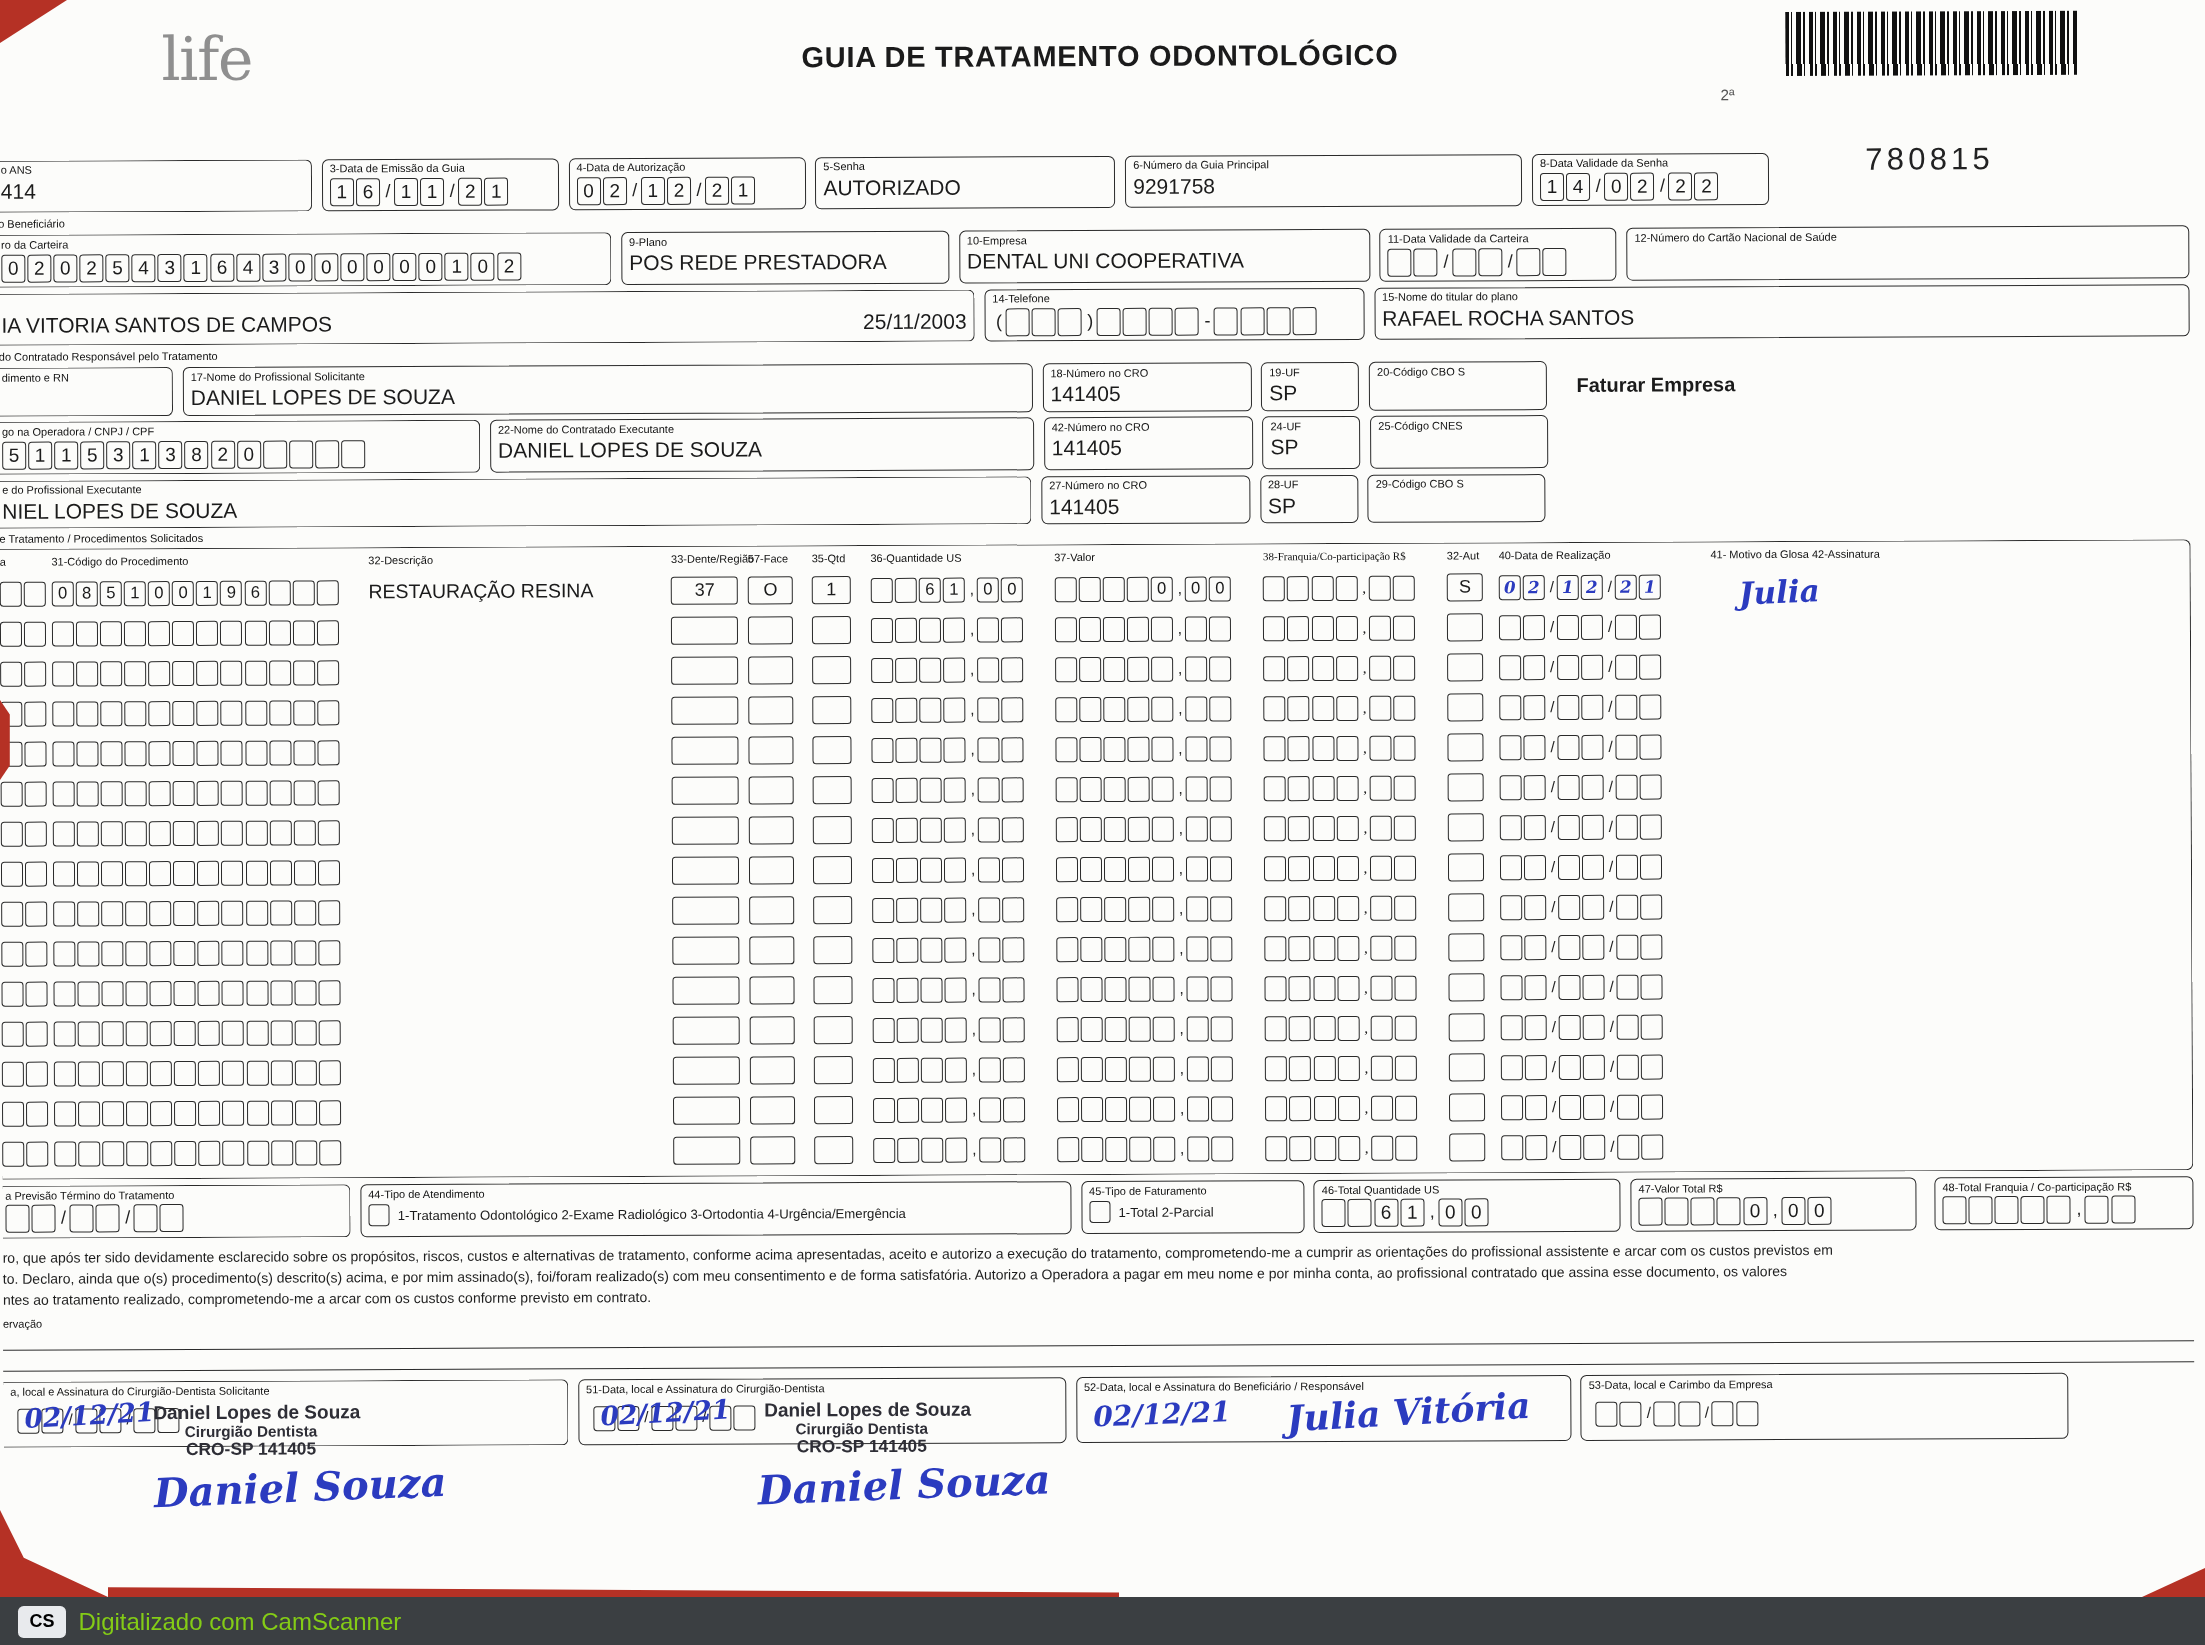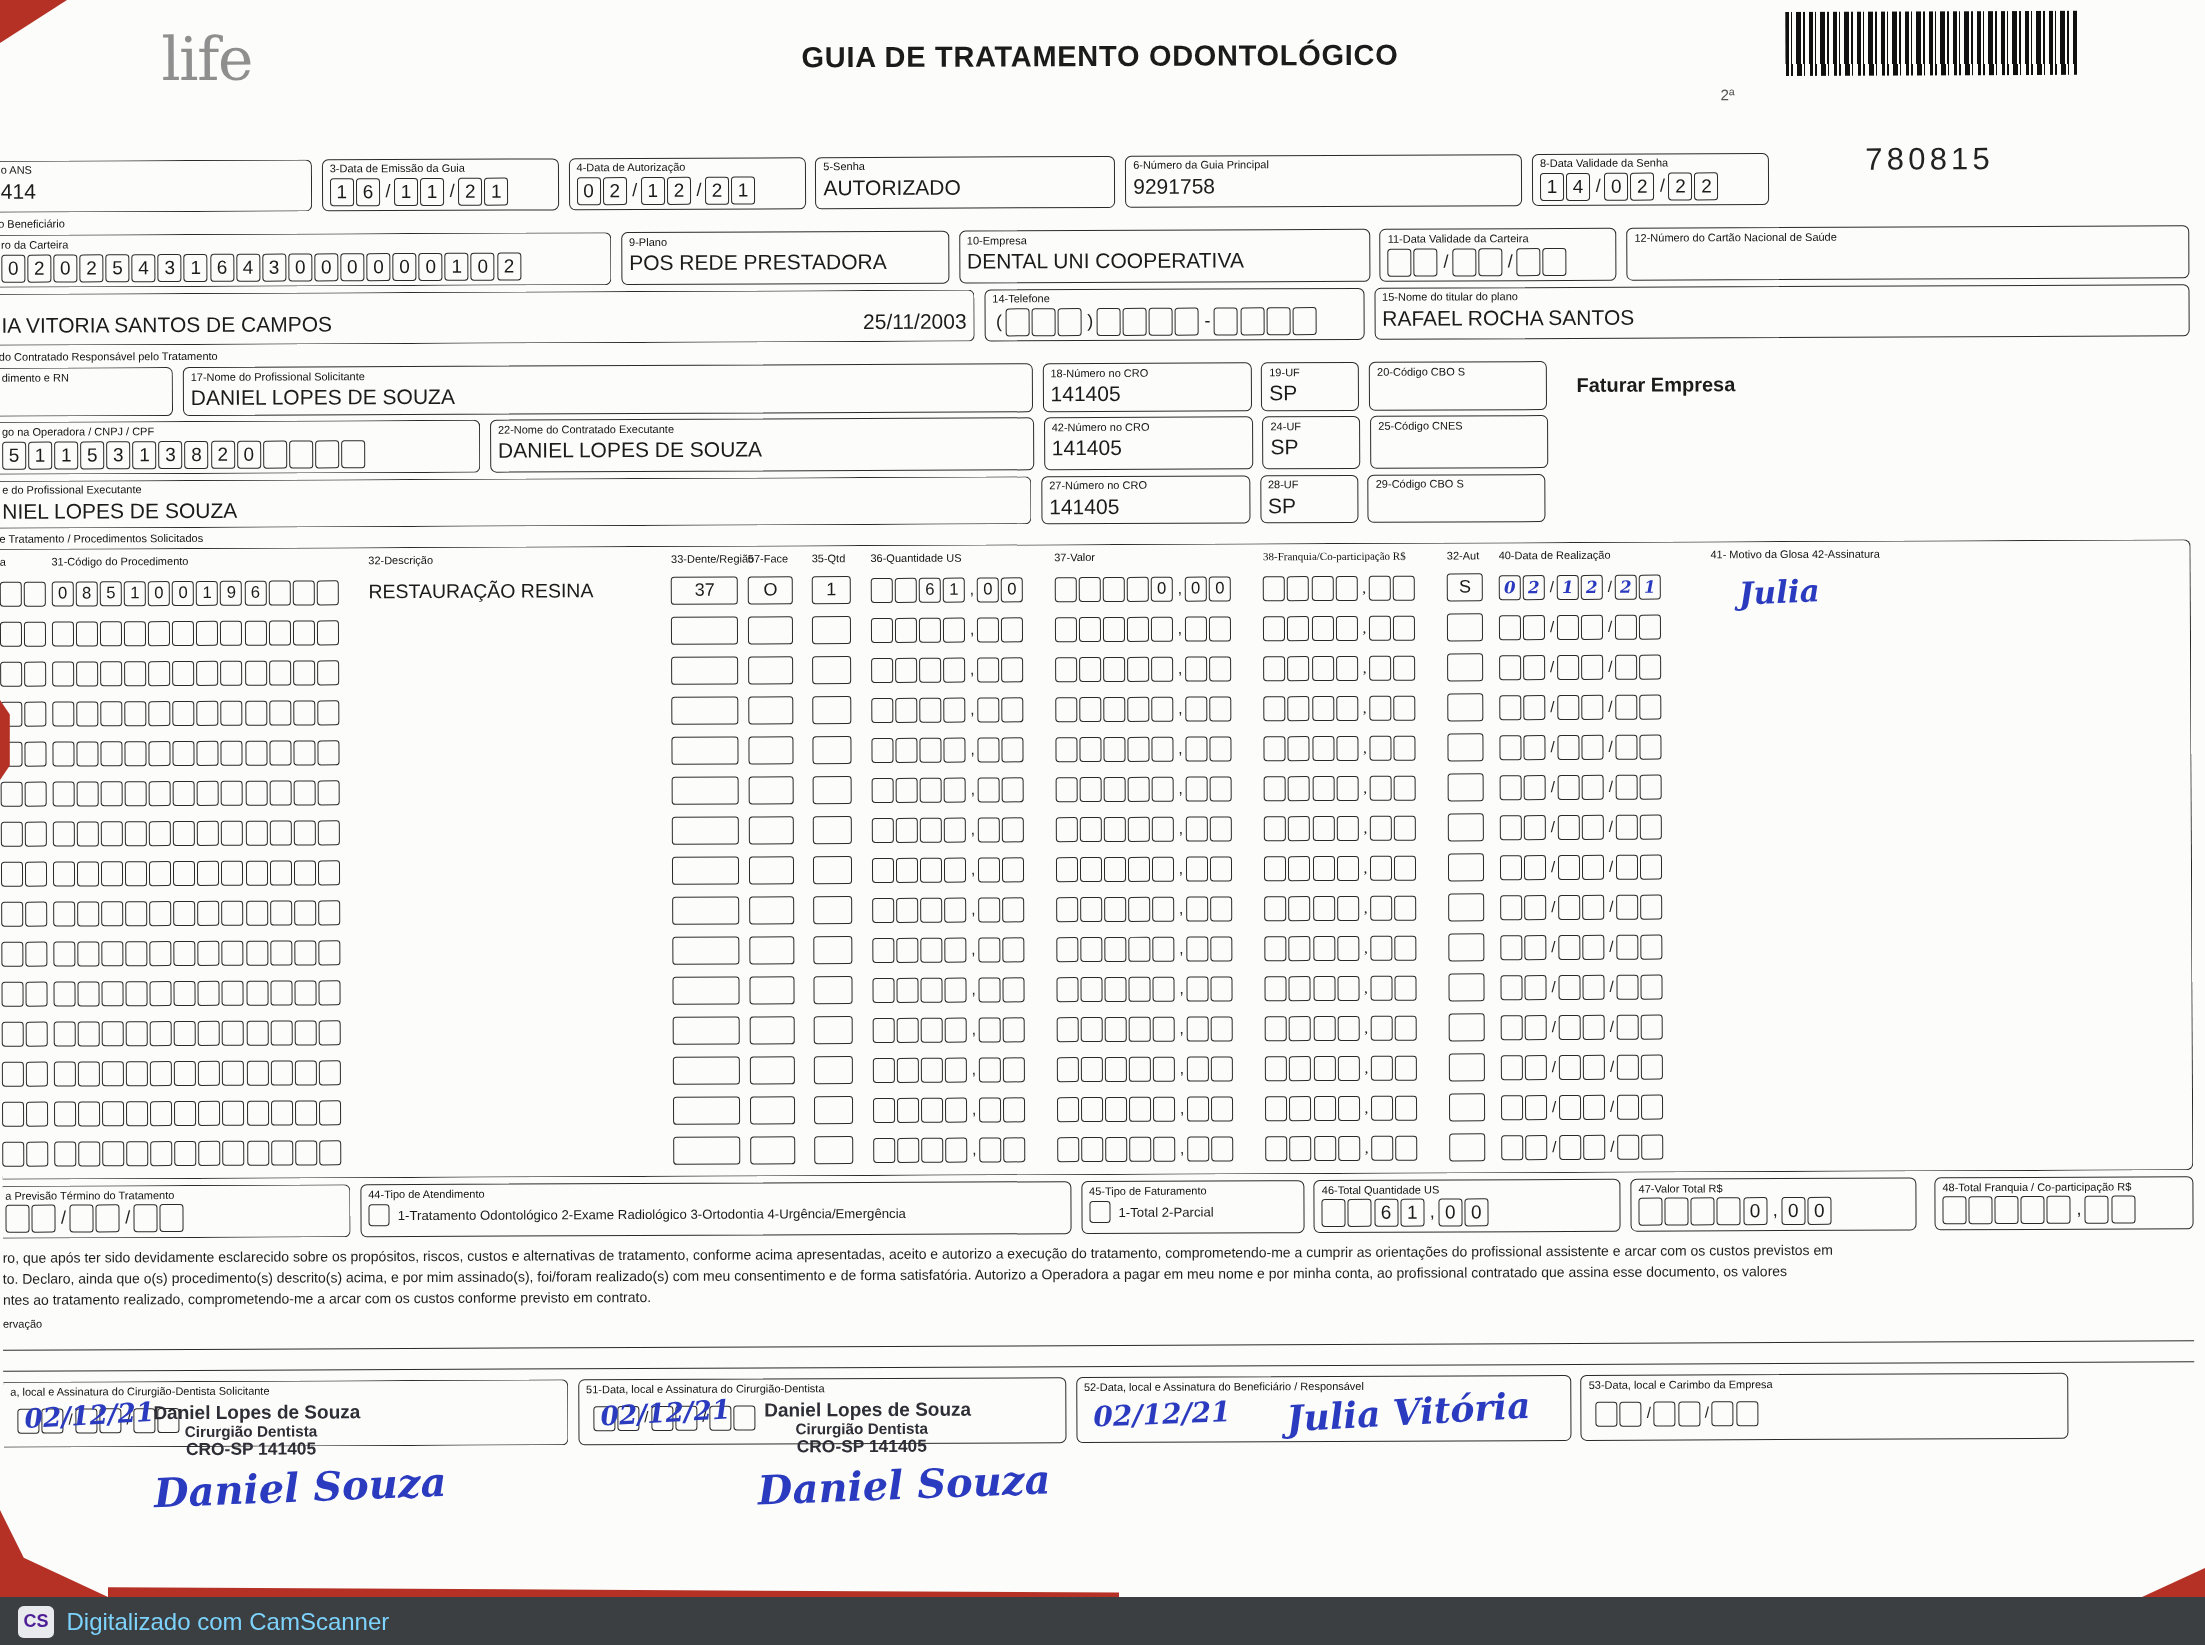--- a/index.html
+++ b/index.html
@@ -93,22 +93,22 @@
   
   .red{position:absolute;background:var(--scan-red);}
   .red-tl{left:0;top:0;width:67px;height:43px;clip-path:polygon(0 0,100% 0,0 100%);}
   .red-left1{left:0;top:700px;width:9.8px;height:80px;clip-path:polygon(0 0,100% 18%,100% 82%,0 100%);}
   .red-bl{left:0;bottom:49px;width:108px;height:87px;clip-path:polygon(0 0,0 100%,100% 100%,22% 55%);}
   .red-bottom{left:108px;bottom:49px;width:1011px;height:9.8px;clip-path:polygon(0 0,100% 55%,100% 100%,0 100%);}
   .red-br{right:0;bottom:49px;width:63px;height:29px;clip-path:polygon(100% 0,100% 100%,0 100%);}
 
   
   .csbar{position:absolute;left:0;right:0;bottom:0;height:49px;background:#3b3f42;display:flex;align-items:center;gap:12.5px;padding-left:18px;}
-  .csbadge{width:36px;height:32px;background:#e8eaed;border-radius:5.6px;display:flex;align-items:center;justify-content:center;font-weight:bold;font-size:18px;color:#4c1d95;}
-  .cstext{color:#7dd3fc;font-size:24px;}
+  .csbadge{width:48px;height:32px;background:#e8eaed;border-radius:5.6px;display:flex;align-items:center;justify-content:center;font-weight:bold;font-size:18px;color:#000000;}
+  .cstext{color:#84cc16;font-size:24px;}
 </style>
 </head>
 <body>
 
 <div class="canvas">
   <div class="sheet">
 
     <div class="hdr">
       <div class="logo">life</div>
       <div class="title">GUIA DE TRATAMENTO ODONTOLÓGICO</div>

